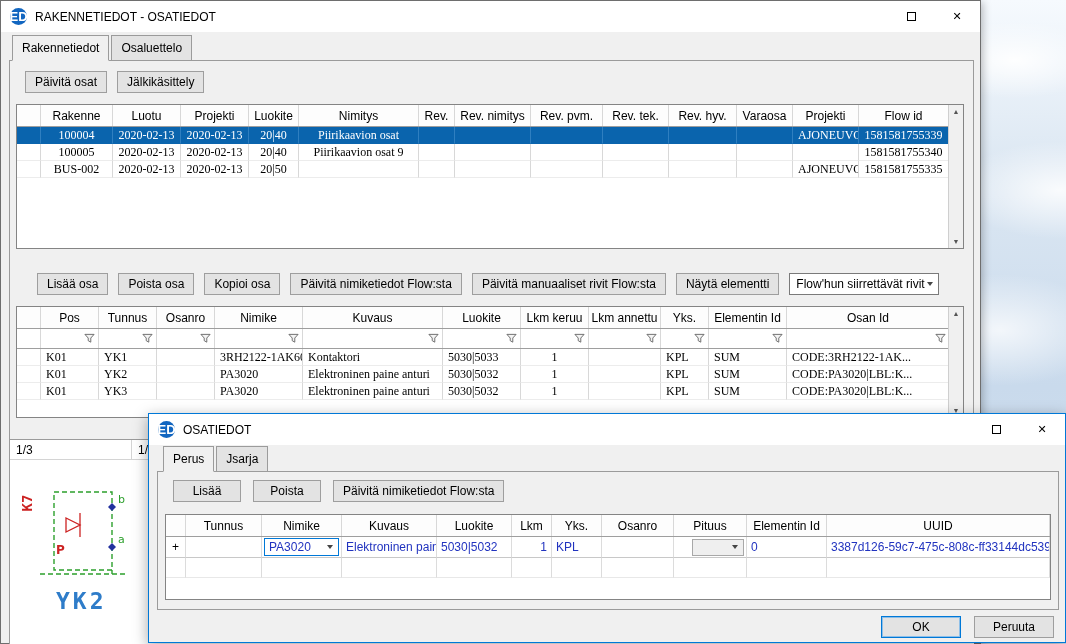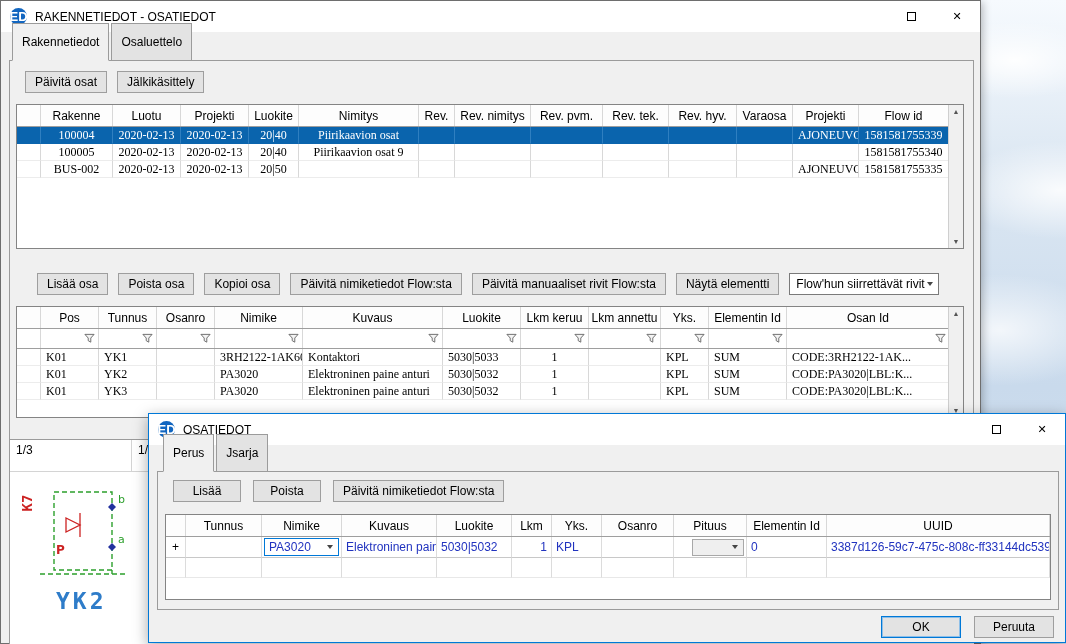--- a/index.html
+++ b/index.html
@@ -22,21 +22,21 @@
   .app-icon { width:17px; height:17px; border-radius:50%; background:#1266c0; color:#fff;
               font-size:13px; font-weight:bold; display:flex; align-items:center; justify-content:center;
               margin-left:9px; flex:none; }
   .title-text { margin-left:8px; white-space:nowrap; }
   .win-controls { margin-left:auto; display:flex; height:100%; }
   .win-btn { width:46px; height:100%; display:flex; align-items:center; justify-content:center; font-size:11px; color:#000; }
   .max-glyph { width:9px; height:9px; border:1px solid #000; display:block; }
 
   .panel { position:absolute; border:1px solid #9b9b9b; background:#f0f0f0; }
   .tabs { position:absolute; display:flex; align-items:flex-end; height:23px; z-index:5; }
-  .tab { border:1px solid #9b9b9b; background:#e3e3e3; height:20px; padding:18px 9px; display:flex; align-items:center; margin-right:2px; white-space:nowrap; }
+  .tab { border:1px solid #9b9b9b; background:#e3e3e3; height:20px; padding:12px 9px; display:flex; align-items:center; margin-right:2px; white-space:nowrap; }
   .tab.active { background:#f0f0f0; height:23px; border-bottom-color:#f0f0f0; }
 
   .toolbar { position:absolute; display:flex; gap:10px; }
   button { font:inherit; }
   .btn { height:22px; background:#e3e3e3; border:1px solid #9e9e9e; padding:0 9px; display:inline-flex; align-items:center; justify-content:center; white-space:nowrap; color:#000; }
   .btn.default { border:1px solid #0078d7; box-shadow: inset 0 0 0 1px #8ebfe8; }
 
   .combobox { width:150px; height:22px; background:#fff; border:1px solid #7a7a7a; display:flex; align-items:center; padding-left:6px; white-space:nowrap; overflow:hidden; }
   .caret { margin-left:auto; margin-right:5px; width:0; height:0; flex:none;
            border-left:3.5px solid transparent; border-right:3.5px solid transparent; border-top:4px solid #444; }
@@ -48,21 +48,21 @@
   .fcell { flex:none; border-right:1px solid #d8d8d8; display:flex; align-items:center; justify-content:flex-end; padding-right:3px; }
   .drow { display:flex; height:17px;font-family:Liberation Serif, serif; }
   .dcell { flex:none; border-right:1px solid #d8d8d8; border-bottom:1px solid #ececec; padding:0 5px; line-height:16px; overflow:hidden; white-space:nowrap; }
   .drow.selected { background:#0a64ad; color:#fff; }
   .drow.selected .dcell { border-right-color:#2f7fc0; border-bottom-color:#0a64ad; }
   .vscroll { position:absolute; top:0; right:0; bottom:0; width:15px; background:#f0f0f0; border-left:1px solid #cfcfcf;
              display:flex; flex-direction:column; justify-content:space-between; align-items:center; padding:3px 0; }
   .sarrow { font-size:7px; color:#555; line-height:1; }
 
   .preview { position:absolute; left:9px; top:438px; width:964px; height:206px; background:#fff; border-top:1px solid #9b9b9b; }
-  .pager-cell { position:absolute; top:0; width:122px; height:32px; line-height:20px; padding-left:6px;
+  .pager-cell { position:absolute; top:0; width:122px; height:20px; line-height:20px; padding-left:6px;
                 border-right:1px solid #d4d4d4; border-bottom:1px solid #d4d4d4; background:#fff; }
   .schematic { position:absolute; left:0; top:15px; }
   .yk2 { position:absolute; left:46px; top:148px; font-family:"DejaVu Sans Mono", monospace; font-weight:bold;
          font-size:23px; letter-spacing:3px; color:#2e7cc9; }
 
   
   .dlg-table { position:absolute; left:16px; top:100px; width:886px; height:86px; background:#fff; border:1px solid #848484; overflow:hidden; }
   .dt-c0{width:20px} .dt-c1{width:76px} .dt-c2{width:80px} .dt-c3{width:95px} .dt-c4{width:75px}
   .dt-c5{width:40px} .dt-c6{width:50px} .dt-c7{width:72px} .dt-c8{width:73px} .dt-c9{width:80px} .dt-c10{width:223px}
   .dlg-row { display:flex; height:21px; }

